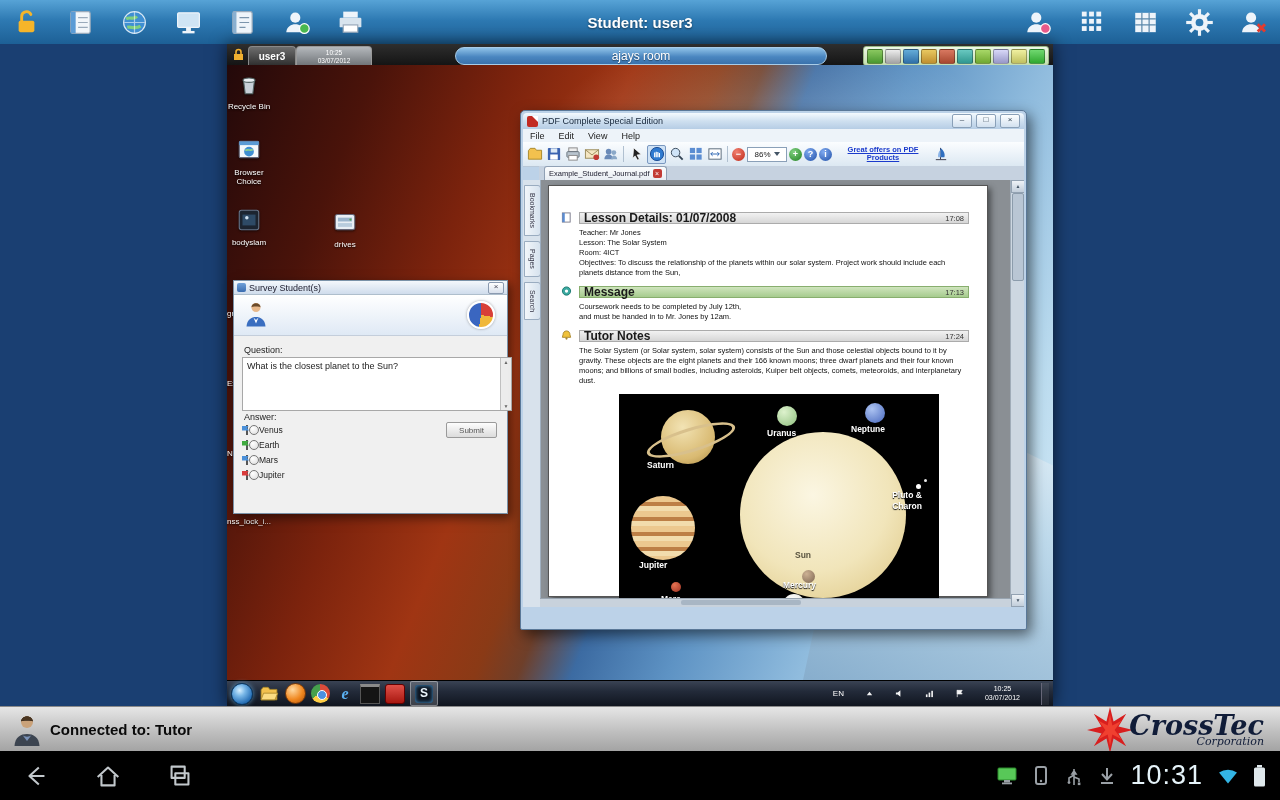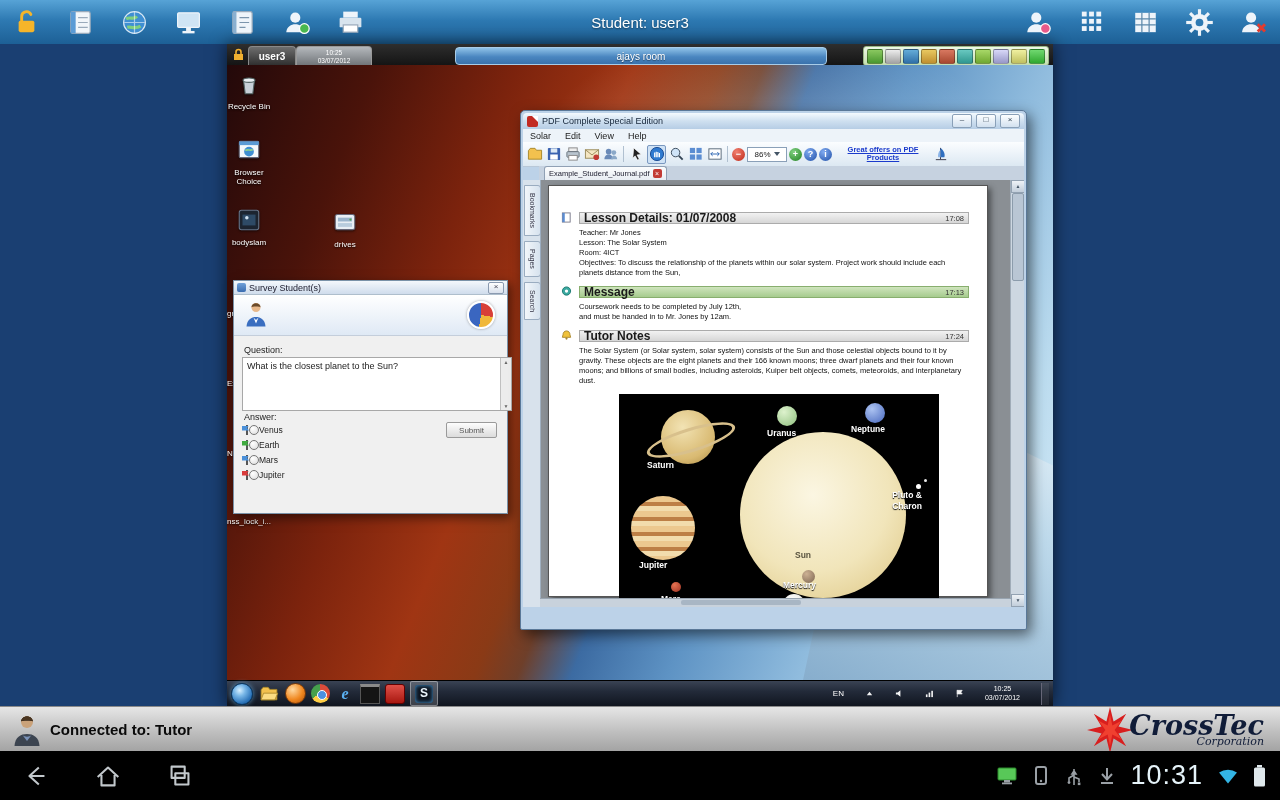--- a/index.html
+++ b/index.html
@@ -7,41 +7,41 @@
        font-family:"Liberation Sans",sans-serif}
 
   
   #appbar{position:absolute;left:0;top:0;width:1280px;height:44px;
     background:linear-gradient(180deg,#57a3d6 0%,#2e7ab3 45%,#1d6096 100%);
     border-bottom:1px solid #0d3d63;display:flex;align-items:center;justify-content:space-between}
   .ab-group{display:flex;align-items:center;gap:21px;padding:0 10px;z-index:2}
   .ab-ico{width:33px;height:33px;display:flex;align-items:center;justify-content:center}
   .ab-ico svg{width:29px;height:29px}
   #appbar-title{position:absolute;left:0;right:0;top:0;height:44px;display:flex;align-items:center;
-    justify-content:center;color:#fff;font-size:15px;font-weight:normal;
+    justify-content:center;color:#fff;font-size:15px;font-weight:bold;
     text-shadow:0 1px 2px rgba(0,0,0,.5);pointer-events:none;z-index:1}
 
   
   #workspace{position:absolute;left:0;top:44px;width:1280px;height:662px;background:#1a3f72}
   #remote{position:absolute;left:227px;top:0;width:826px;height:662px;box-shadow:0 0 16px rgba(0,0,0,.65)}
 
   
   #rtbar{position:absolute;left:0;top:0;width:826px;height:38px;background:linear-gradient(180deg,#2e2e2e,#000)}
   #rt-lock{position:absolute;left:5px;top:4px;width:13px;height:13px}
   #rt-user-tab{position:absolute;left:21px;top:2px;width:46px;height:19px;
     background:linear-gradient(#6e6e6e,#2c2c2c);border:1px solid #8a8a8a;border-bottom:none;
     border-radius:4px 4px 0 0;color:#fff;font-size:10px;font-weight:bold;
     display:flex;align-items:center;justify-content:center}
   #rt-time-tab{position:absolute;left:69px;top:2px;width:74px;height:19px;
     background:linear-gradient(#b4b8bc,#6e7276);border:1px solid #999;border-bottom:none;
     border-radius:4px 4px 0 0;color:#fff;font-size:6.5px;line-height:8px;
     display:flex;flex-direction:column;align-items:center;justify-content:center}
-  #rt-room{position:absolute;left:228px;top:3px;width:370px;height:16px;border-radius:4px;
+  #rt-room{position:absolute;left:228px;top:3px;width:370px;height:16px;border-radius:9px;
     background:linear-gradient(#8fc2e8,#4a86c0 55%,#3a72ac);border:1px solid #a8cce8;
-    color:#fff;font-size:10px;display:flex;align-items:center;justify-content:center;
+    color:#fff;font-size:12px;display:flex;align-items:center;justify-content:center;
     text-shadow:0 1px 1px rgba(0,0,0,.45)}
   #rt-tools{position:absolute;right:4px;top:2px;height:18px;display:flex;gap:2px;align-items:center;
     background:linear-gradient(#eef8e6,#c4deb0);border:1px solid #9ab886;border-radius:3px;padding:0 3px}
   .rt-tool{width:14px;height:13px;border-radius:2px;border:1px solid rgba(0,0,0,.3)}
   .rt-tool:nth-child(1){background:linear-gradient(#8ac860,#4a9830)}
   .rt-tool:nth-child(2){background:linear-gradient(#ececec,#a4a4a4)}
   .rt-tool:nth-child(3){background:linear-gradient(#64acd8,#3070a8)}
   .rt-tool:nth-child(4){background:linear-gradient(#e8c860,#c09030)}
   .rt-tool:nth-child(5){background:linear-gradient(#d87860,#a84830)}
   .rt-tool:nth-child(6){background:linear-gradient(#68c8c0,#309890)}
@@ -565,21 +565,21 @@
 
   <div id="pdfwin">
     <div id="pdf-titlebar">
       <div id="pdf-appicon"></div>
       <div id="pdf-title">PDF Complete Special Edition</div>
       <div class="winbtn" id="pdf-min"></div>
       <div class="winbtn" id="pdf-max"></div>
       <div class="winbtn" id="pdf-close"></div>
     </div>
     <div id="pdf-menubar">
-      <span class="menu-item">Solar</span>
+      <span class="menu-item">File</span>
       <span class="menu-item">Edit</span>
       <span class="menu-item">View</span>
       <span class="menu-item">Help</span>
     </div>
     <div id="pdf-toolbar">
       <div class="tb-ico">
           <svg viewBox="0 0 17 17">
             <path d="M1.5 5l2-2.5h5l1.5 2h5.5V14h-14z" fill="#f2c14e" stroke="#a8872a"></path>
           </svg>
         </div>

